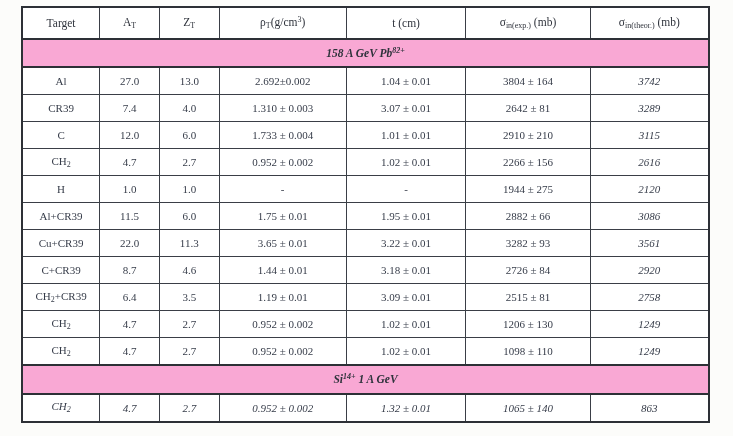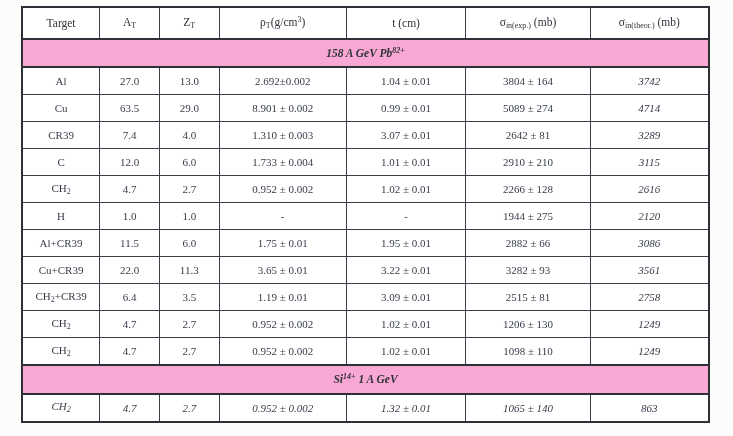--- a/index.html
+++ b/index.html
@@ -79,29 +79,20 @@
       <tr>
         <td><span>Al</span></td>
         <td class="cell-at">27.0</td>
         <td class="cell-zt">13.0</td>
         <td class="cell-density">2.692±0.002</td>
         <td class="cell-thickness">1.04 ± 0.01</td>
         <td class="cell-sigma-exp">3804 ± 164</td>
         <td class="cell-sigma-theor">3742</td>
       </tr>
       <tr>
-        <td><span>Cu</span></td>
-        <td class="cell-at">63.5</td>
-        <td class="cell-zt">29.0</td>
-        <td class="cell-density">8.901 ± 0.002</td>
-        <td class="cell-thickness">0.99 ± 0.01</td>
-        <td class="cell-sigma-exp">5089 ± 274</td>
-        <td class="cell-sigma-theor">4714</td>
-      </tr>
-      <tr>
         <td><span>CR39</span></td>
         <td class="cell-at">7.4</td>
         <td class="cell-zt">4.0</td>
         <td class="cell-density">1.310 ± 0.003</td>
         <td class="cell-thickness">3.07 ± 0.01</td>
         <td class="cell-sigma-exp">2642 ± 81</td>
         <td class="cell-sigma-theor">3289</td>
       </tr>
       <tr>
         <td><span>C</span></td>
@@ -111,21 +102,21 @@
         <td class="cell-thickness">1.01 ± 0.01</td>
         <td class="cell-sigma-exp">2910 ± 210</td>
         <td class="cell-sigma-theor">3115</td>
       </tr>
       <tr>
         <td><span>CH</span><sub>2</sub></td>
         <td class="cell-at">4.7</td>
         <td class="cell-zt">2.7</td>
         <td class="cell-density">0.952 ± 0.002</td>
         <td class="cell-thickness">1.02 ± 0.01</td>
-        <td class="cell-sigma-exp">2266 ± 128</td>
+        <td class="cell-sigma-exp">2266 ± 156</td>
         <td class="cell-sigma-theor">2616</td>
       </tr>
       <tr>
         <td><span>H</span></td>
         <td class="cell-at">1.0</td>
         <td class="cell-zt">1.0</td>
         <td class="cell-density">-</td>
         <td class="cell-thickness">-</td>
         <td class="cell-sigma-exp">1944 ± 275</td>
         <td class="cell-sigma-theor">2120</td>
@@ -140,20 +131,29 @@
         <td class="cell-sigma-theor">3086</td>
       </tr>
       <tr>
         <td><span>Cu+CR39</span></td>
         <td class="cell-at">22.0</td>
         <td class="cell-zt">11.3</td>
         <td class="cell-density">3.65 ± 0.01</td>
         <td class="cell-thickness">3.22 ± 0.01</td>
         <td class="cell-sigma-exp">3282 ± 93</td>
         <td class="cell-sigma-theor">3561</td>
+      </tr>
+      <tr>
+        <td><span>C+CR39</span></td>
+        <td class="cell-at">8.7</td>
+        <td class="cell-zt">4.6</td>
+        <td class="cell-density">1.44 ± 0.01</td>
+        <td class="cell-thickness">3.18 ± 0.01</td>
+        <td class="cell-sigma-exp">2726 ± 84</td>
+        <td class="cell-sigma-theor">2920</td>
       </tr>
       <tr>
         <td><span>CH</span><sub>2</sub><span>+CR39</span></td>
         <td class="cell-at">6.4</td>
         <td class="cell-zt">3.5</td>
         <td class="cell-density">1.19 ± 0.01</td>
         <td class="cell-thickness">3.09 ± 0.01</td>
         <td class="cell-sigma-exp">2515 ± 81</td>
         <td class="cell-sigma-theor">2758</td>
       </tr>

